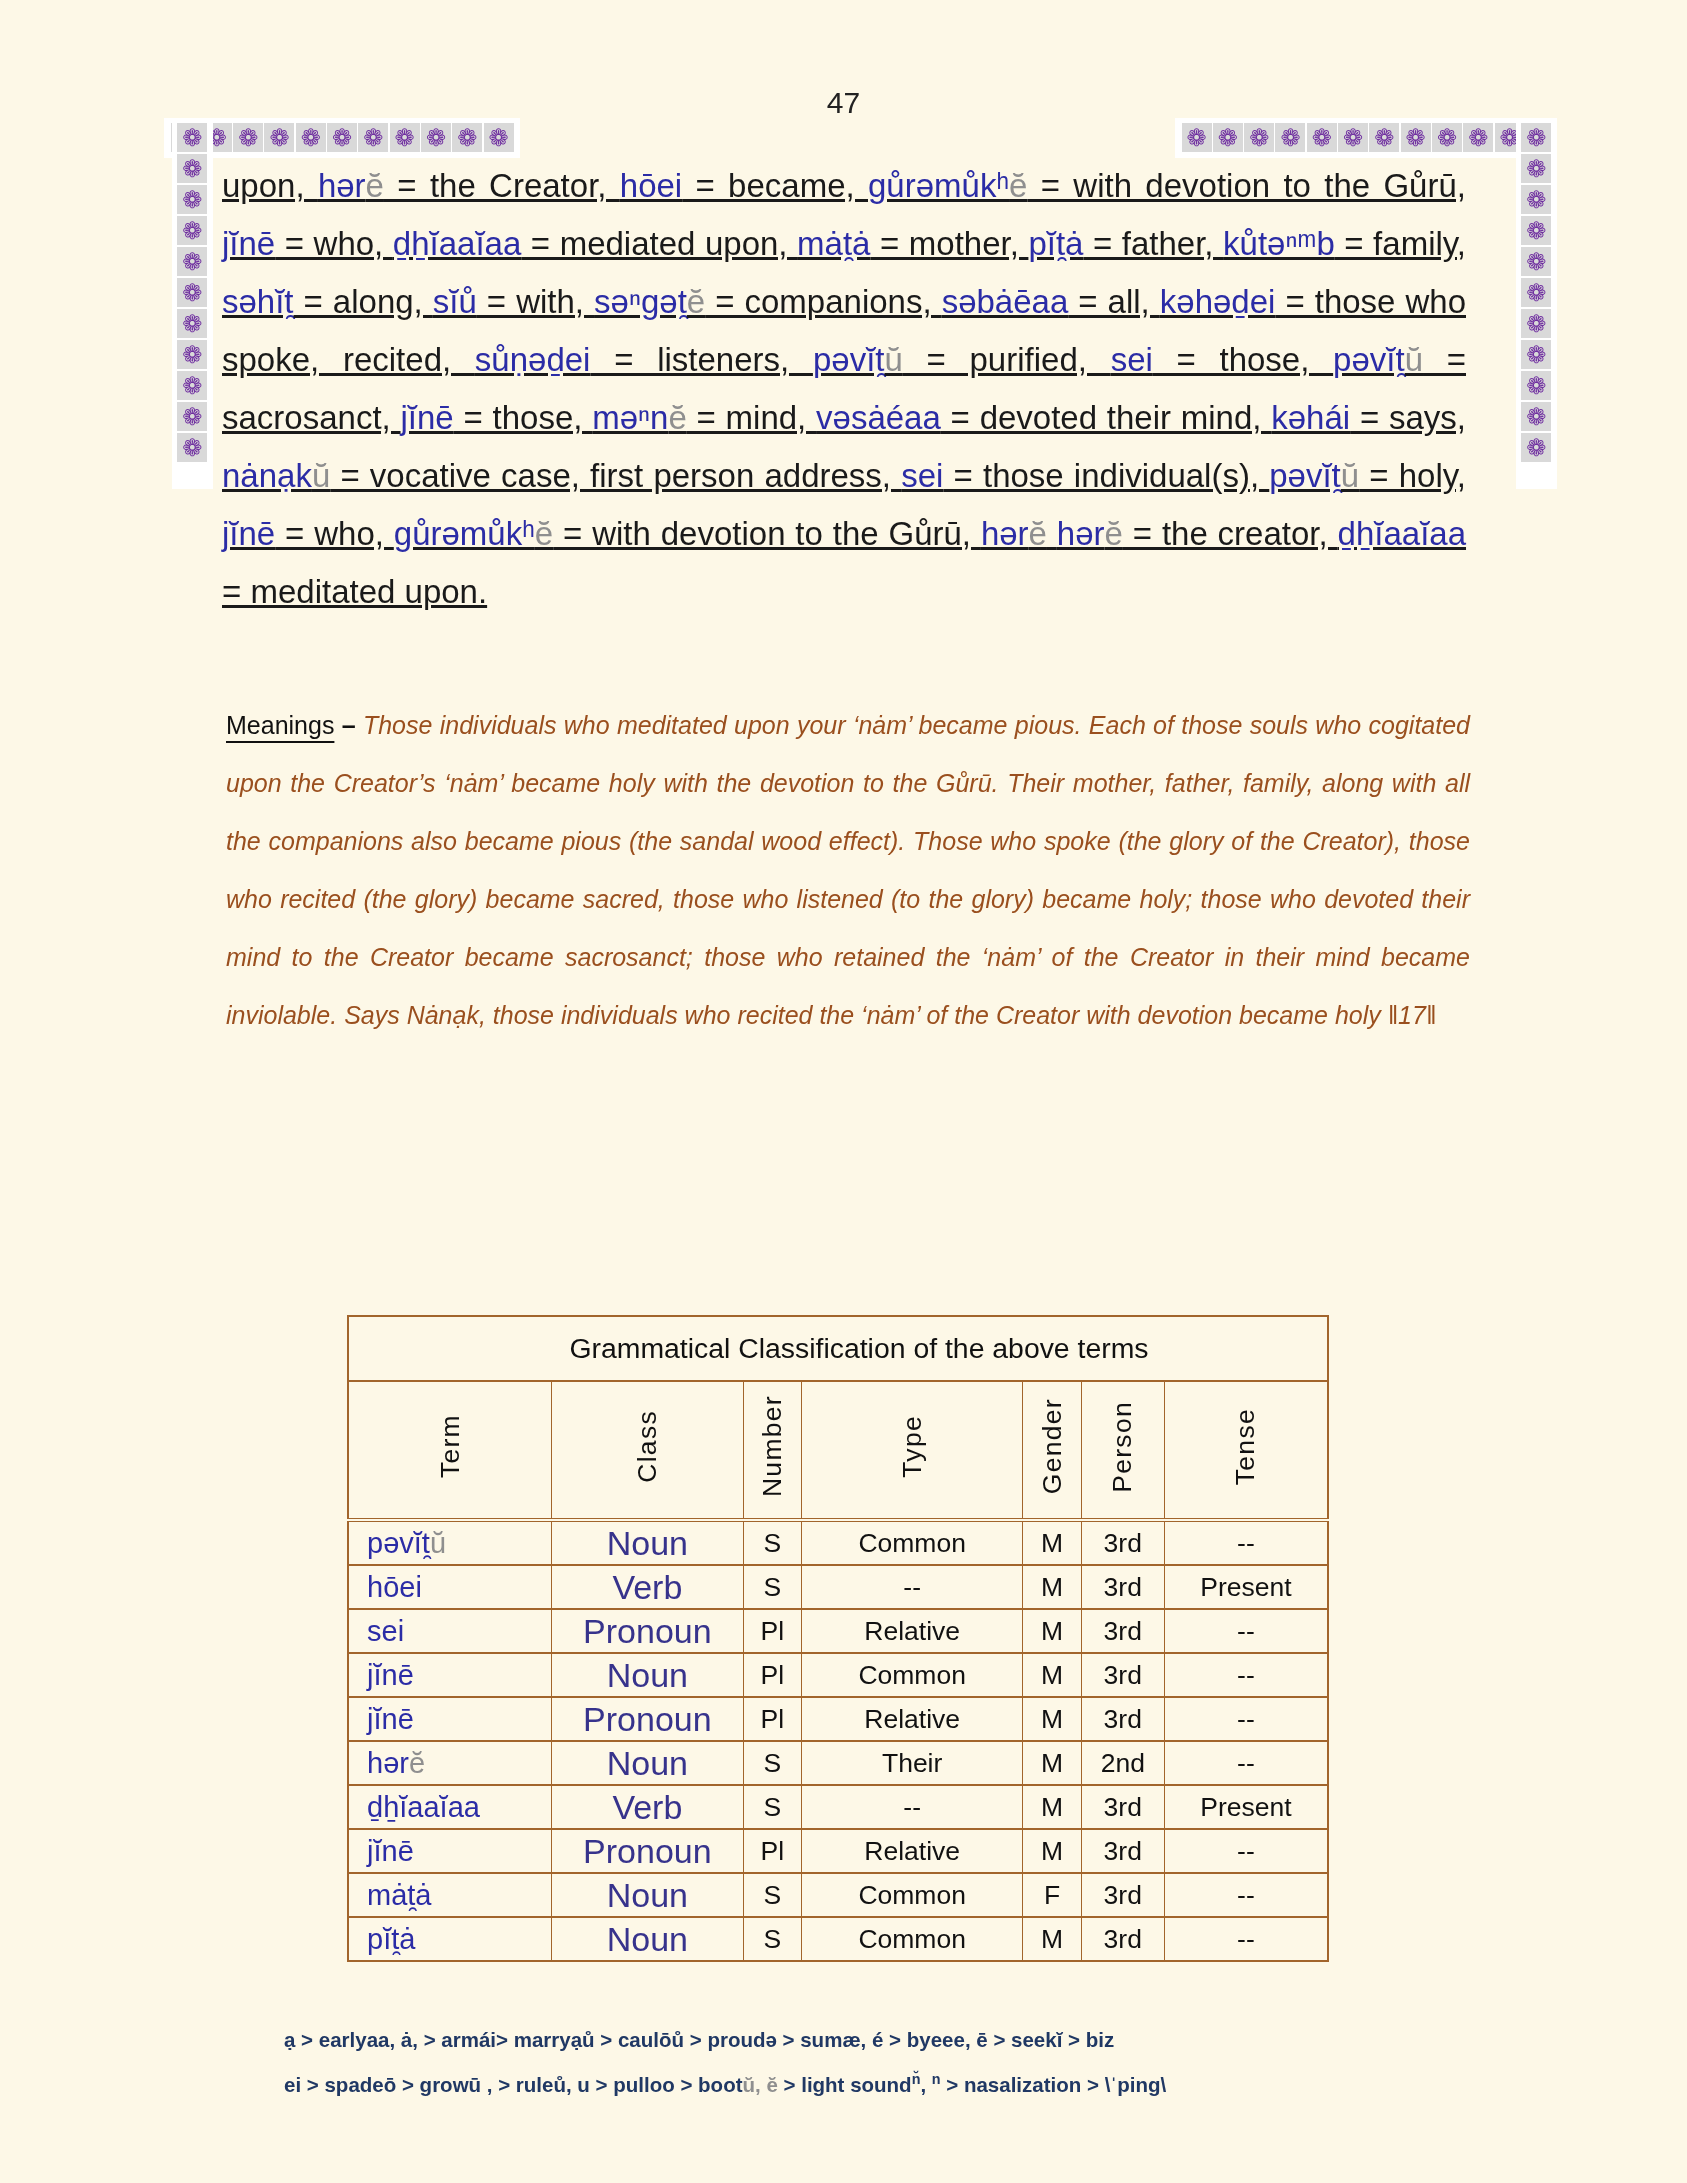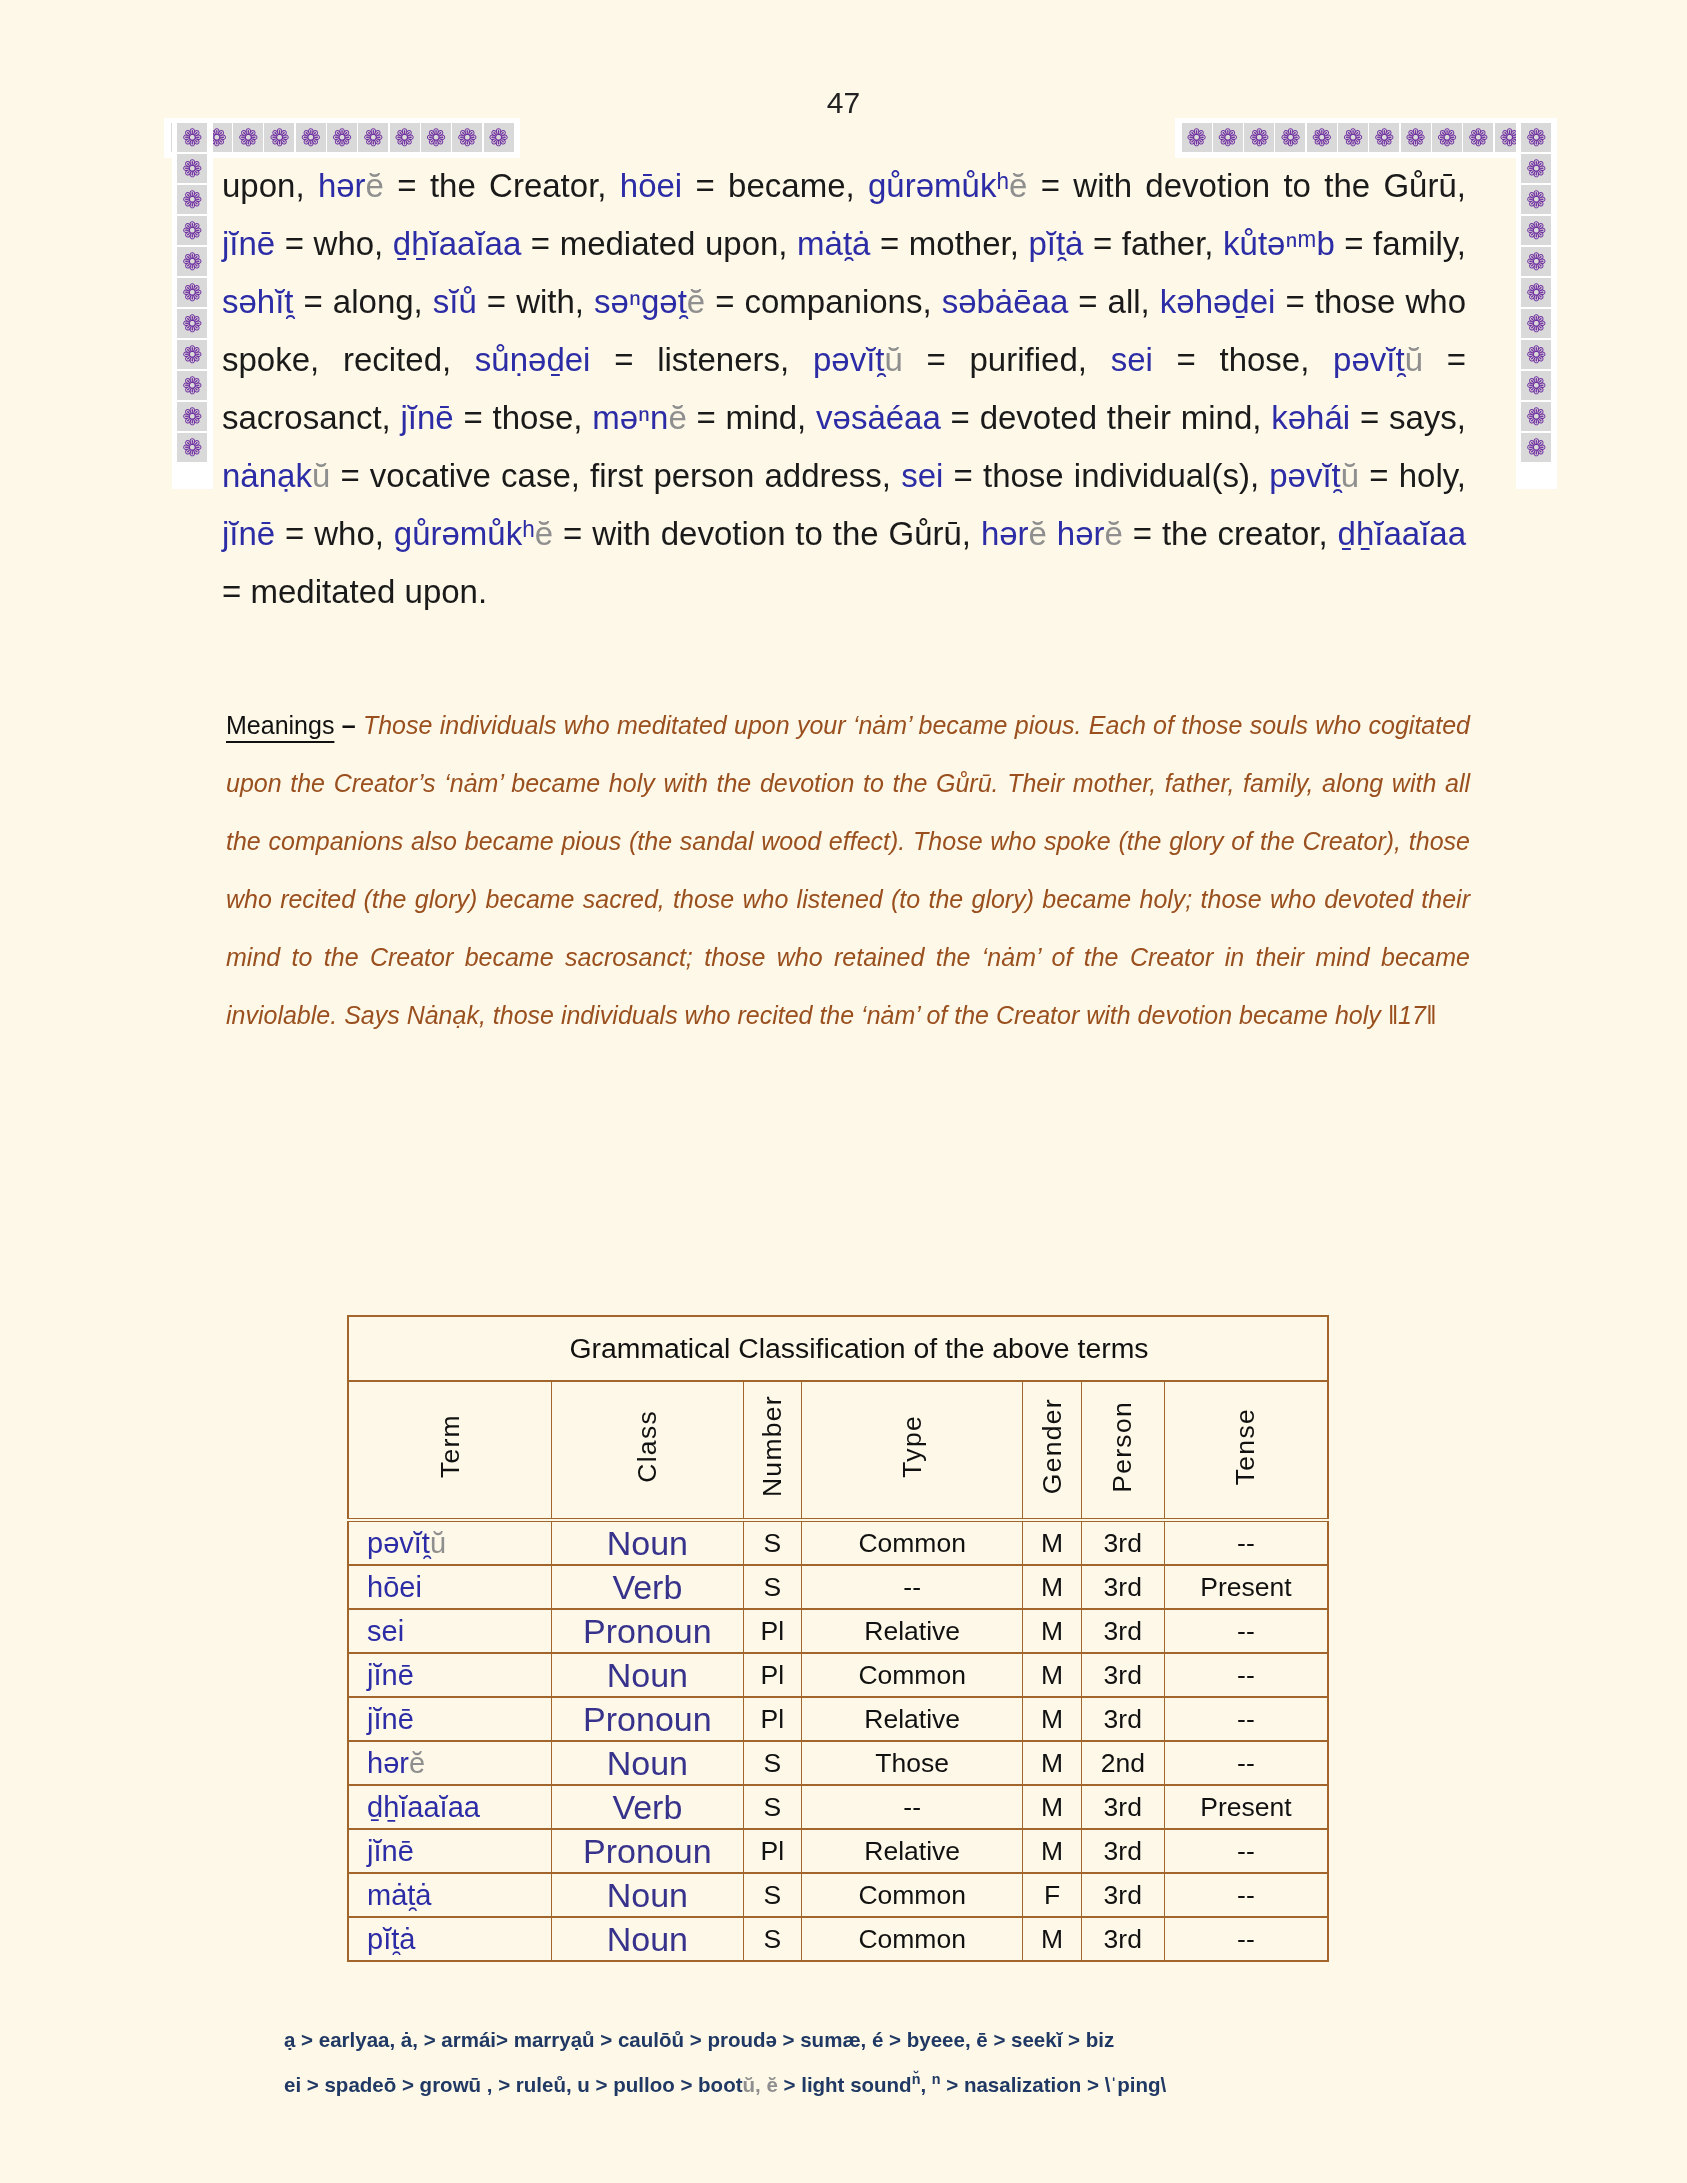--- a/index.html
+++ b/index.html
@@ -28,21 +28,21 @@
   .orn.v{flex-direction:column;gap:2px;padding:5.3px 5.3px 26.5px 5.3px;}
   .fl{display:block;width:30px;height:29px;background:#d9d9d9;color:var(--purple);
       font-size:24px;line-height:30px;text-align:center;}
   #orn-tl-h{left:164px;top:118px;}
   #orn-tl-v{left:172px;top:118px;}
   #orn-tr-h{left:1175px;top:118px;}
   #orn-tr-v{left:1516px;top:118px;}
   
   .bodypar{
     position:absolute;left:222px;top:157px;width:1244px;
-    font-size:33px;line-height:58px;text-align:justify;margin:0;
+    font-size:33px;line-height:58px;text-align:justify;margin:0;text-decoration:underline;
   }
   .bodypar .b{color:var(--blue);}
   .bodypar .g{color:var(--gray);}
   .meanings{
     position:absolute;left:222px;top:692px;width:1244px;
     font-size:25px;line-height:58px;text-align:justify;margin:4px;
   }
   .mhead{color:#111;text-decoration:underline;text-decoration-thickness:2px;text-underline-offset:6.6px;}
   .mdash{color:#111;font-weight:bold;}
   .mbody{color:var(--brown);font-style:italic;}
@@ -216,21 +216,21 @@
         <td>Pl</td>
         <td>Relative</td>
         <td>M</td>
         <td>3rd</td>
         <td>--</td>
       </tr>
       <tr>
         <td class="term"><span class="b">hər</span><span class="g">ĕ</span></td>
         <td class="cls">Noun</td>
         <td>S</td>
-        <td>Those</td>
+        <td>Their</td>
         <td>M</td>
         <td>2nd</td>
         <td>--</td>
       </tr>
       <tr>
         <td class="term"><span class="b">ḏẖĭaaĭaa</span></td>
         <td class="cls">Verb</td>
         <td>S</td>
         <td>--</td>
         <td>M</td>

